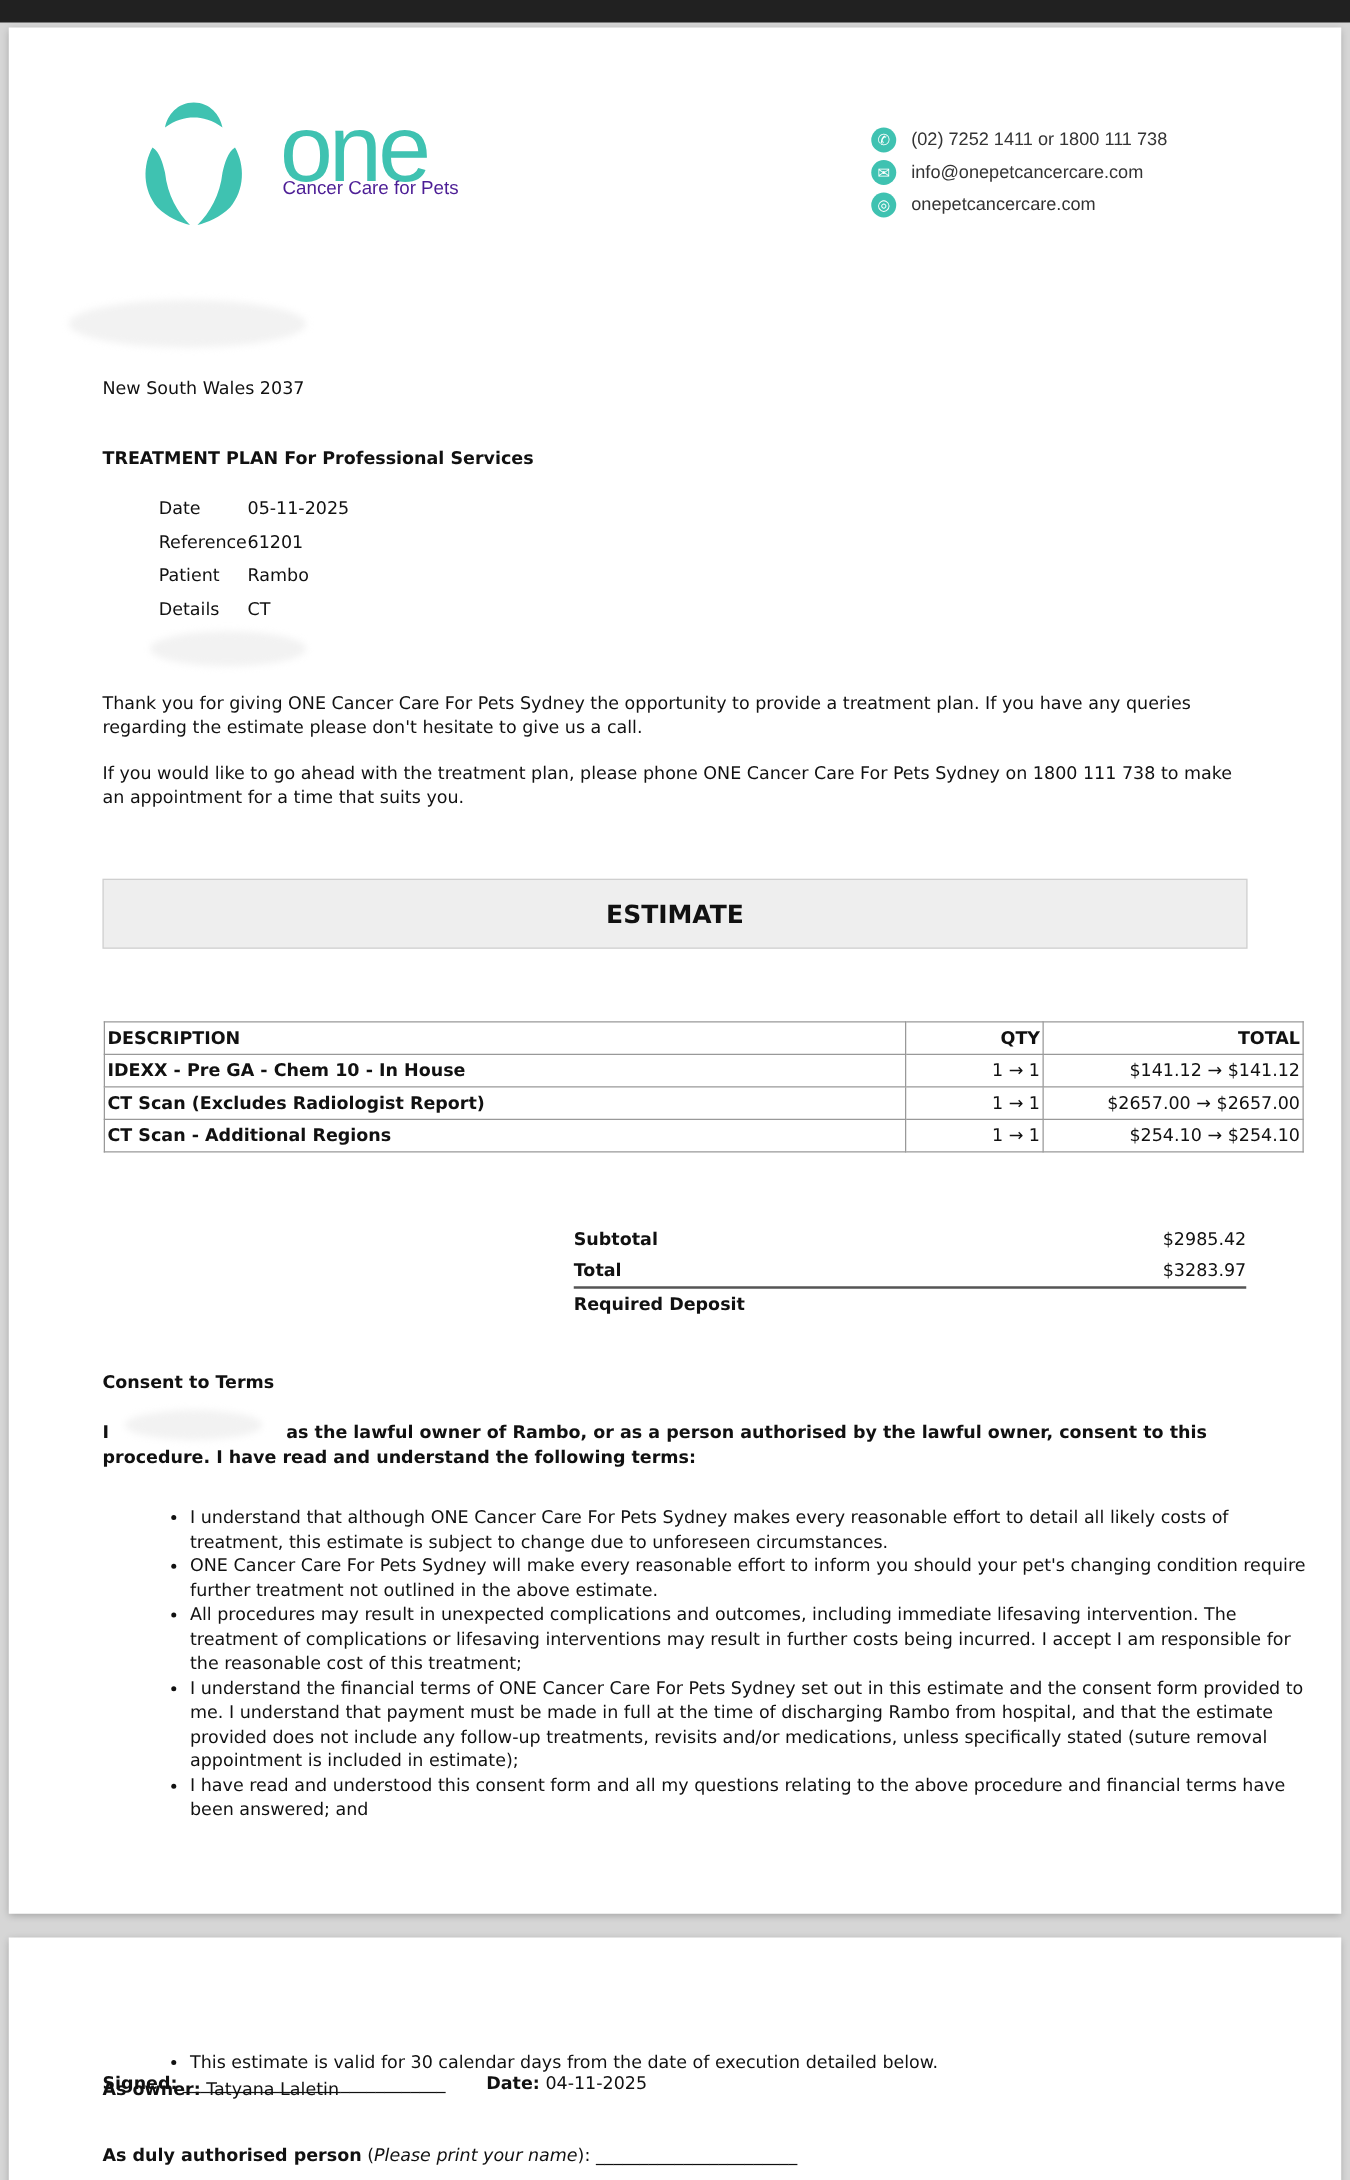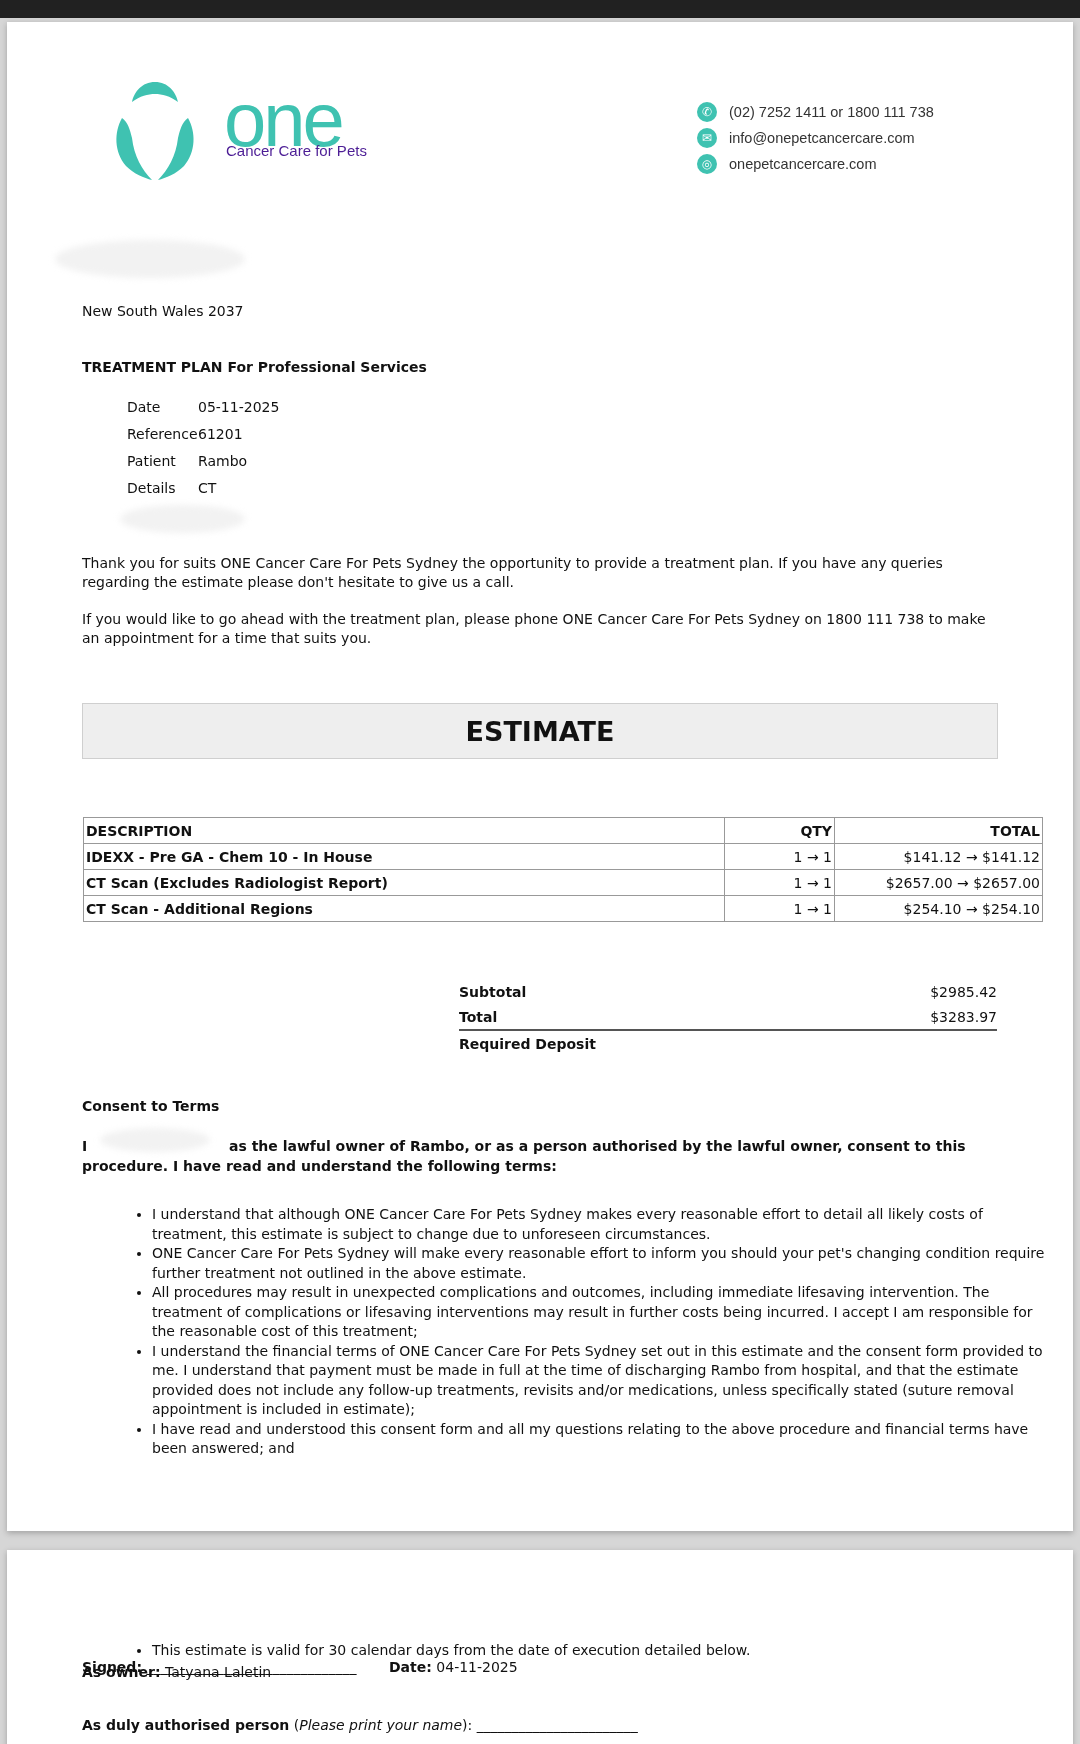--- a/index.html
+++ b/index.html
@@ -22,21 +22,21 @@
 
   .smudge { border-radius:50%; background:#f2f2f2; filter:blur(3px); }
 
   .txt { font-size:14px; line-height:19px; }
   .bold { font-weight:bold; }
 
   .meta-row { display:flex; font-size:14px; height:27px; align-items:center; }
   .meta-row .k { width:71px;margin-left:44px; }
 
   .estimate-box { left:75px; top:681px; width:914px; height:54px; background:#eeeeee; border:1px solid #cfcfcf;
-                  display:flex; align-items:center; justify-content:center; font-size:27px; font-weight:bold; }
+                  display:flex; align-items:center; justify-content:center; font-size:20px; font-weight:bold; }
 
   table.items { position:absolute; left:75px; top:795px; width:915px; border-collapse:collapse; font-size:14px; }
   table.items td, table.items th { border:1px solid #999; height:25px; padding:0 2px; }
   table.items th { text-align:left; font-weight:bold; }
   table.items td.desc { font-weight:bold; }
   table.items .q { width:105px; text-align:right;margin-left:39px; }
   table.items .t { width:203px; text-align:right; }
 
   .totals { left:452px; width:545px; font-size:14px; }
   .trow { display:flex; justify-content:space-between; height:25px; align-items:center; }
@@ -93,21 +93,21 @@
   <div class="meta-row">
       <span class="k">Patient</span>
       <span>Rambo</span>
     </div>
   <div class="meta-row">
       <span class="k">Details</span>
       <span>CT</span>
     </div>
 </div>
 
-<div class="abs txt" style="left:82px;top:554px;width:920px;">Thank you for suits ONE Cancer Care For Pets Sydney the opportunity to provide a treatment plan. If you have any queries regarding the estimate please don't hesitate to give us a call.</div>
+<div class="abs txt" style="left:82px;top:554px;width:920px;">Thank you for giving ONE Cancer Care For Pets Sydney the opportunity to provide a treatment plan. If you have any queries regarding the estimate please don't hesitate to give us a call.</div>
 <div class="abs txt" style="left:82px;top:610px;width:920px;">If you would like to go ahead with the treatment plan, please phone ONE Cancer Care For Pets Sydney on 1800 111 738 to make an appointment for a time that suits you.</div>
 
 <div class="abs estimate-box" style="left:82px;top:703px;">ESTIMATE</div>
 
 <table class="items" style="left:83px;top:817px;width:960px;">
   <thead>
     <tr>
       <th>DESCRIPTION</th>
       <th class="q" style="text-align:right">QTY</th>
       <th class="t" style="text-align:right">TOTAL</th>

